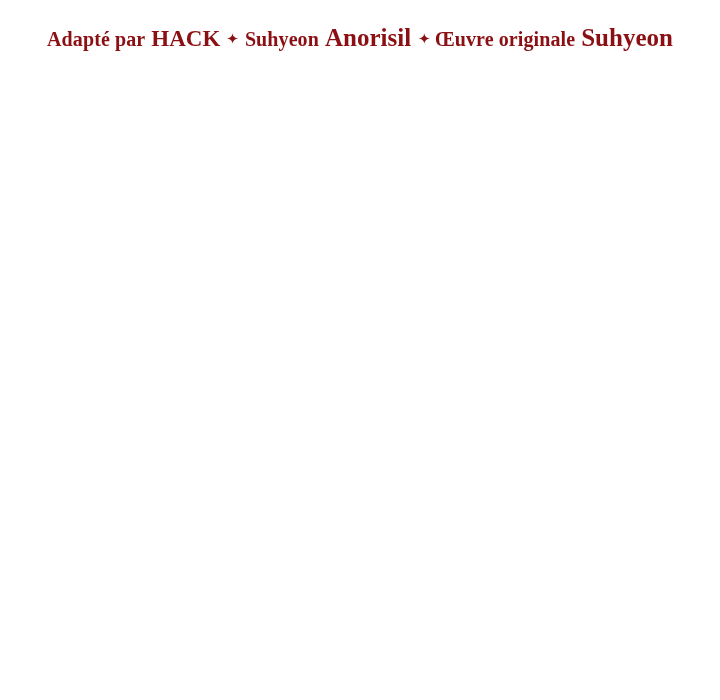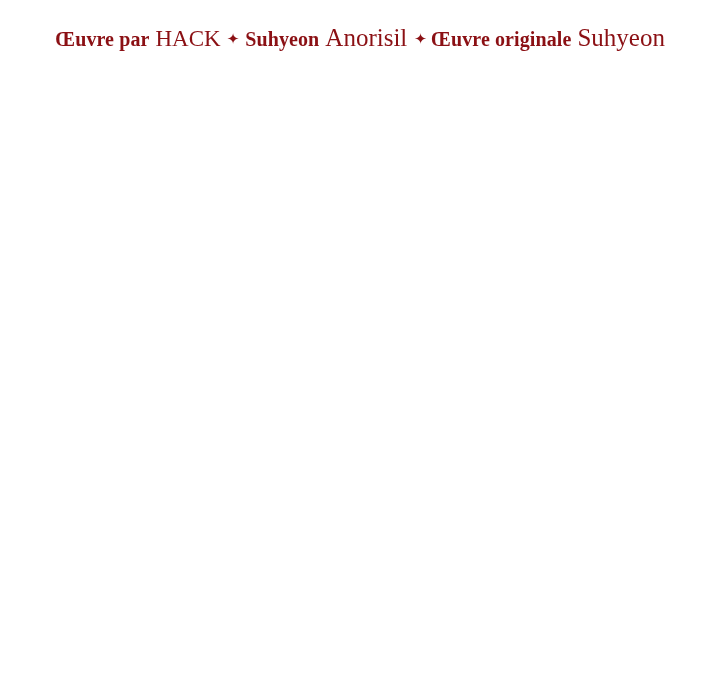--- a/index.html
+++ b/index.html
@@ -35,21 +35,21 @@
     align-items: baseline;
   }
   .credit-role {
     font-family: "Liberation Serif", serif;
     font-weight: bold;
     font-size: 20px;
     letter-spacing: 0.1px;
   }
   .credit-name {
     font-family: "Liberation Serif", serif;
-    font-weight: normal;
+    font-weight: bold;
     font-size: 23px;
     margin-left: 6px;
   }
   .credit-name.large {
     font-size: 25px;
   }
   .sep {
     font-size: 15px;
     margin: 0 6px;
     position: relative;
@@ -69,21 +69,21 @@
   }
 </style>
 </head>
 <body>
 
 <div class="page">
 
   <div class="credits-line">
 
     <span class="credit-group">
-      <span class="credit-role">Œuvre par</span>
+      <span class="credit-role">Adapté par</span>
       <span class="credit-name">HACK</span>
     </span>
 
     <span class="sep">✦</span>
 
     <span class="credit-group">
       <span class="credit-role">Suhyeon</span>
       <span class="credit-name large">Anorisil</span>
     </span>
 

